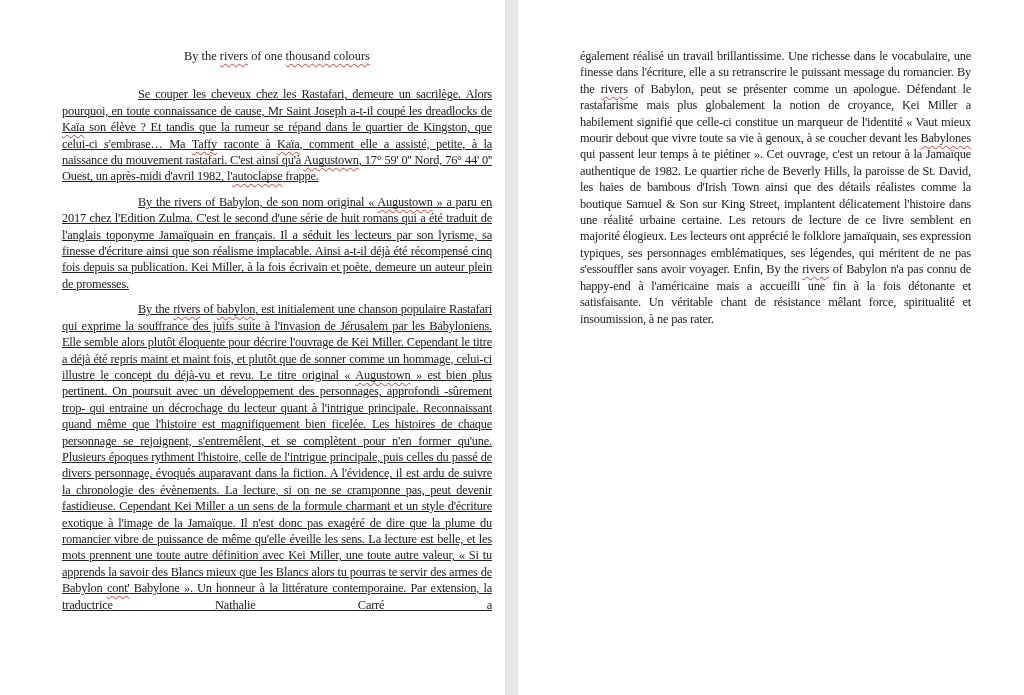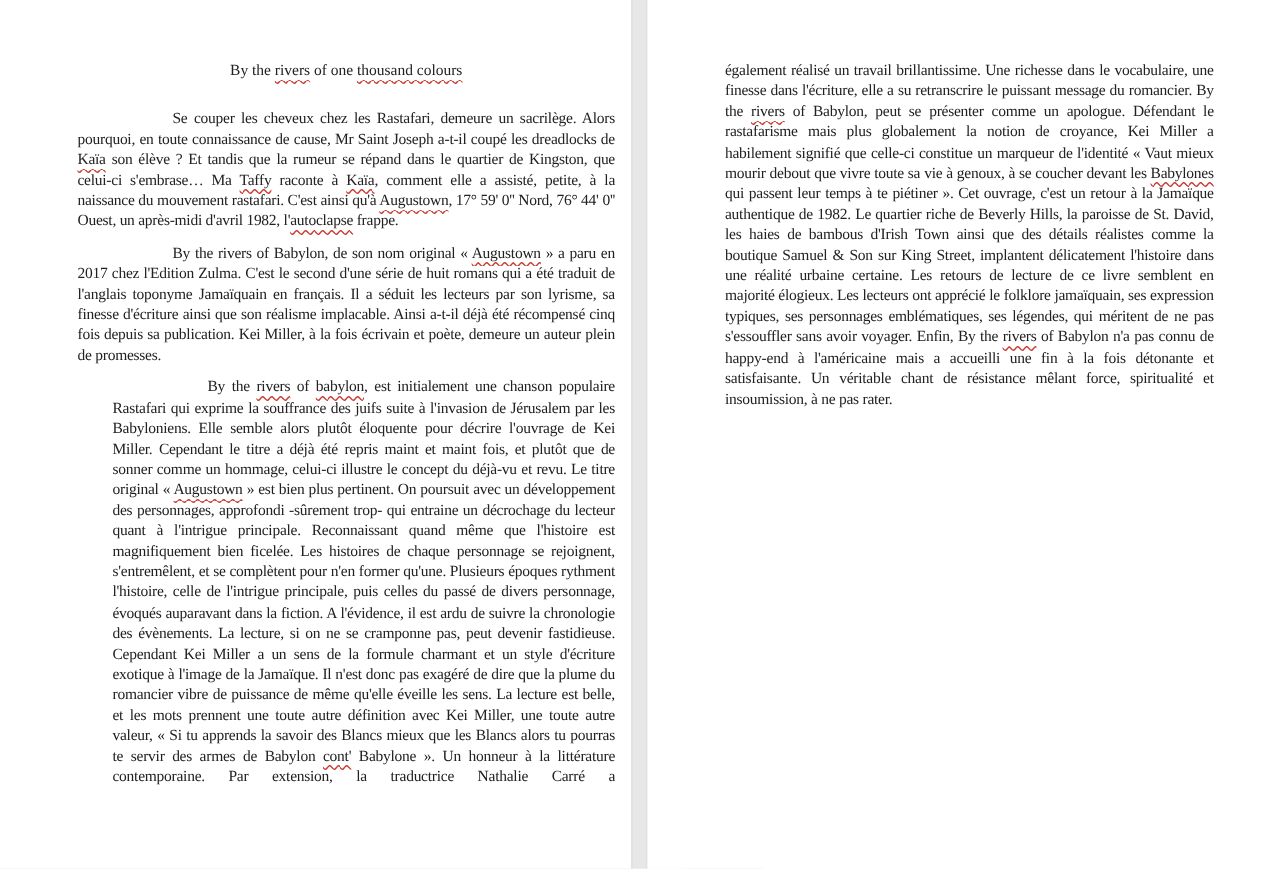--- a/index.html
+++ b/index.html
@@ -54,22 +54,22 @@
     color: var(--text-color);
   }
   .para {
     margin: 0 0 9px 0;
     font-size: 12.4px;
     line-height: 16.4px;
     letter-spacing: -0.2px;
     text-align: justify;
     color: var(--text-color);
   }
-  .para.indent { text-indent: 76px; }
-  .para.justify-last { text-align-last: justify; margin-left: 28px; }
+  .para.indent { text-indent: 76px; text-decoration: underline; }
+  .para.justify-last { text-align-last: justify; }
   .misspelled {
     text-decoration-line: underline;
     text-decoration-style: wavy;
     text-decoration-color: var(--squiggle);
     text-decoration-thickness: 1px;
     text-underline-offset: 3px;
     text-decoration-skip-ink: none;
   }
 </style>
 </head>

